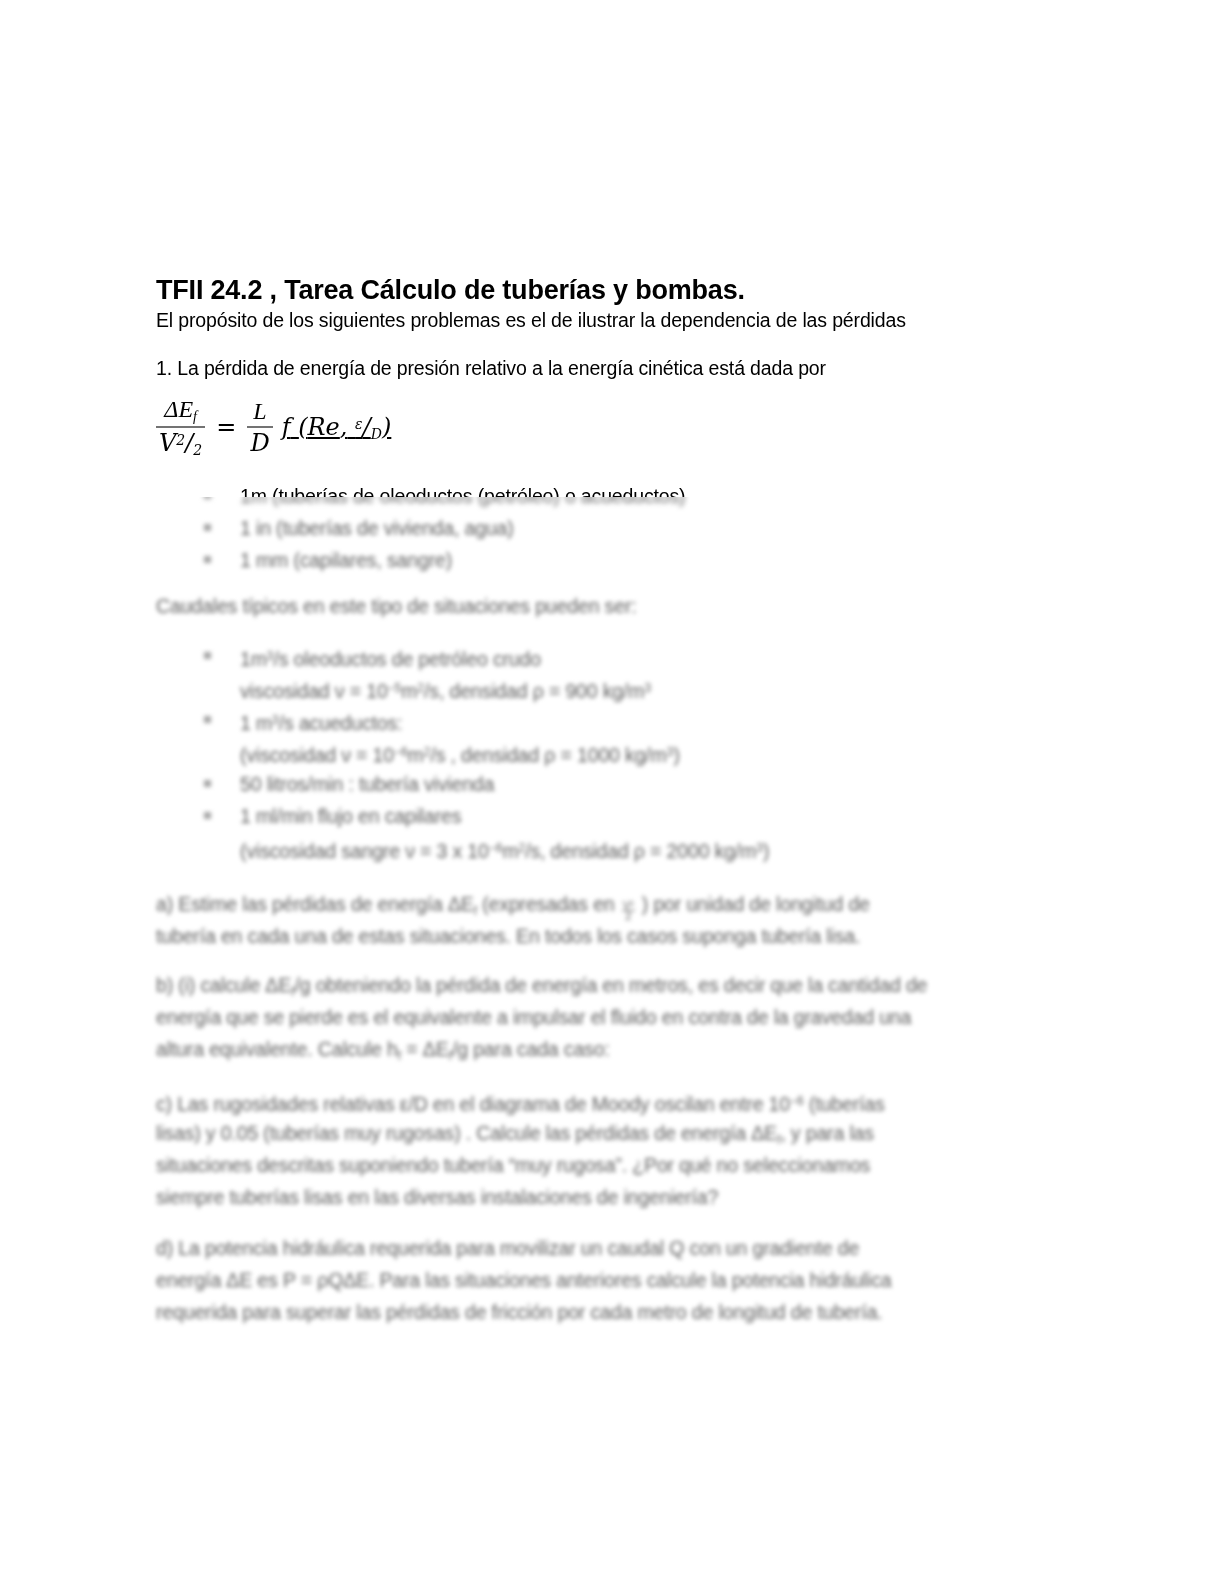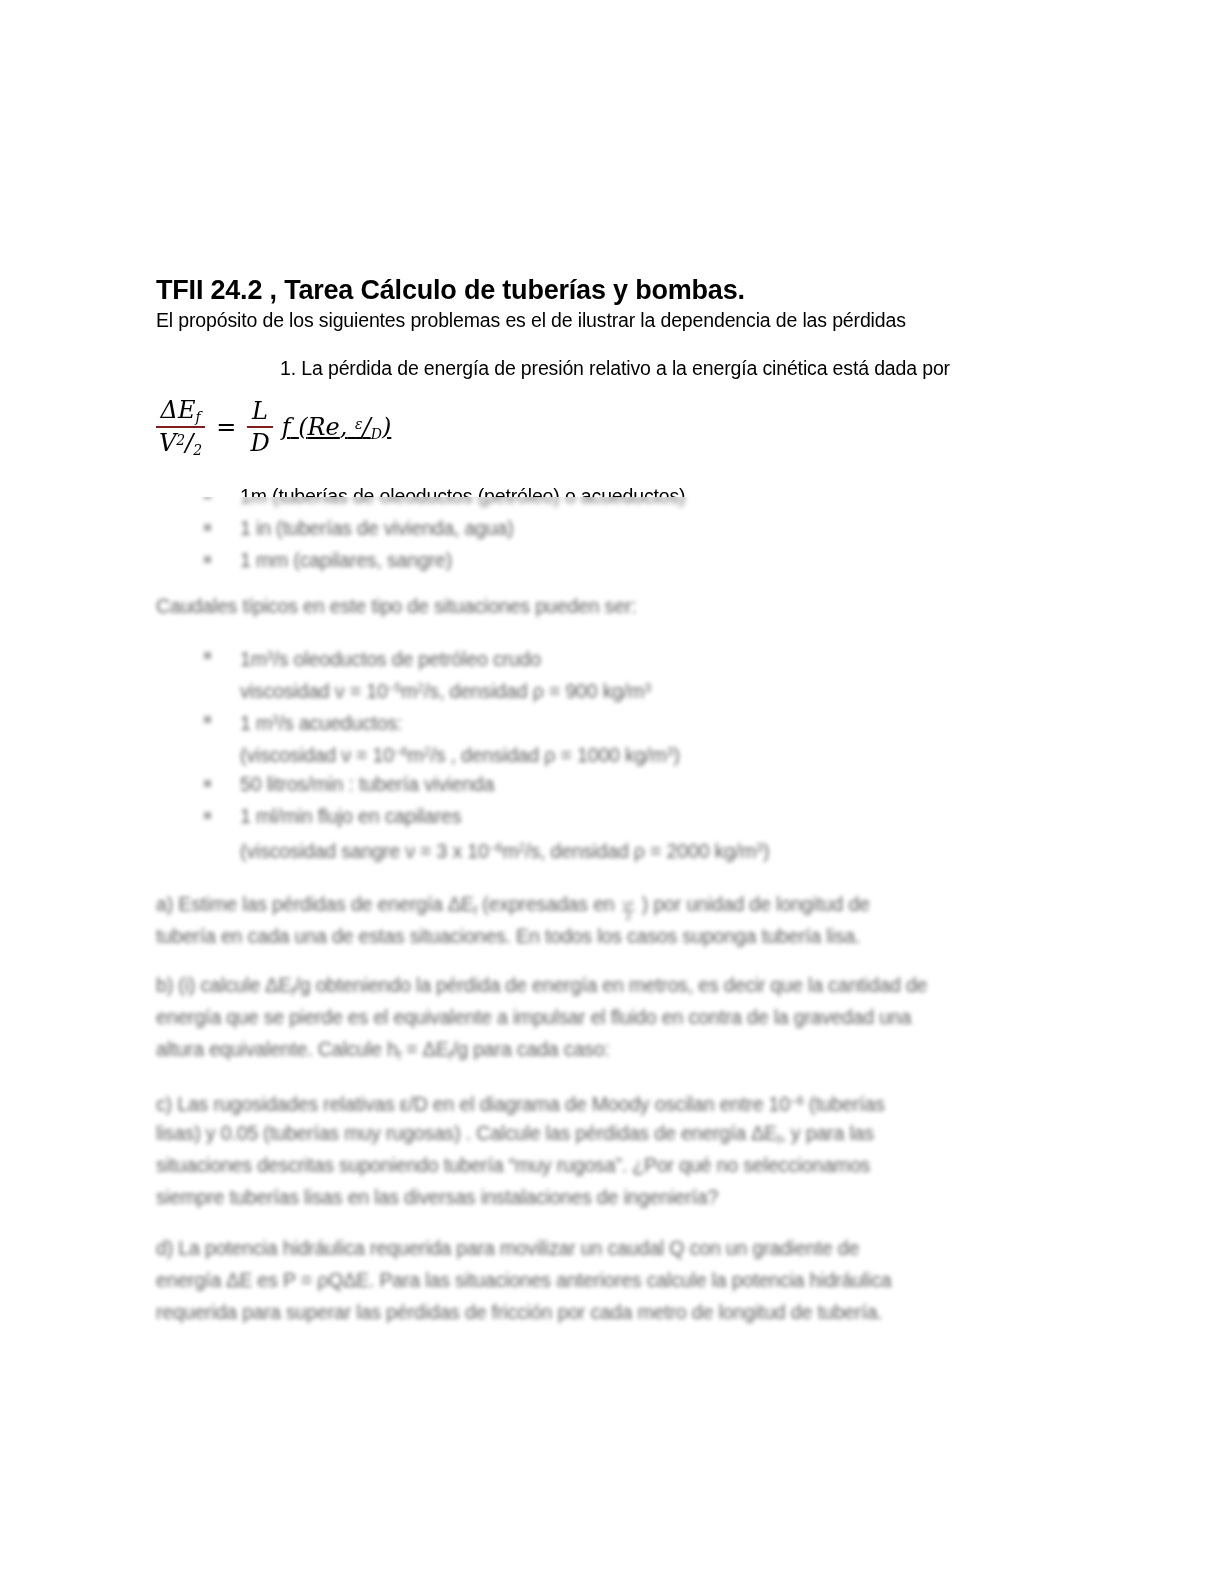--- a/index.html
+++ b/index.html
@@ -43,22 +43,22 @@
   .lyr.sharp{clip-path:inset(0 0 15px 0);align-items:flex-end;}
   .lyr.blurred{clip-path:inset(17px 0 0 0);filter:blur(2.5px);color:#636363;}
 
   
   .formula{
     display:flex;align-items:center;height:70px;
     font-family:"DejaVu Serif",serif;font-style:italic;
     font-size:24px;color:#000;
   }
   .frac{display:inline-flex;flex-direction:column;align-items:center;}
-  .frac .num{padding:0 3px 1px;}
-  .frac .den{border-top:2px solid #7f1d1d;padding:1px 3px 0;text-align:center;}
+  .frac .num{padding:0 3px 1px;font-family:Liberation Serif, serif;}
+  .frac .den{border-top:2px solid #737373;padding:1px 3px 0;text-align:center;}
   .frac sub,.frac sup{font-size:14px;}
   .eq{margin:0 11px;}
   .rhs{margin-left:9px;white-space:nowrap;text-decoration:underline;}
   .rhs sup,.rhs sub{font-size:14px;font-style:italic;}
 
   
   .ifrac{
     display:inline-flex;flex-direction:column;align-items:center;
     font-size:11px;line-height:10px;vertical-align:2px;margin:0 2px;
   }
@@ -68,21 +68,21 @@
 <body>
 
 <div class="content">
 
   <h1 class="doc-title">TFII 24.2 , Tarea  Cálculo de tuberías y bombas.</h1>
 
   <div class="block" style="">
       <div class="ln"> El propósito de los siguientes problemas es el de ilustrar la dependencia de las pérdidas</div>
     </div>
 
-  <div class="block" style="margin-top:16px;text-align:center;">
+  <div class="block" style="margin-top:16px;">
     <div class="ln">1. La pérdida de energía de presión relativo a la energía cinética está dada por</div>
   </div>
 
   <div class="formula" style="margin-top:8px;">
     <span class="frac">
       <span class="num"><span>ΔE</span><sub>f</sub></span>
       <span class="den"><span>V</span><sup>2</sup><span>/</span><sub>2</sub></span>
     </span>
     <span class="eq">=</span>
     <span class="frac">

